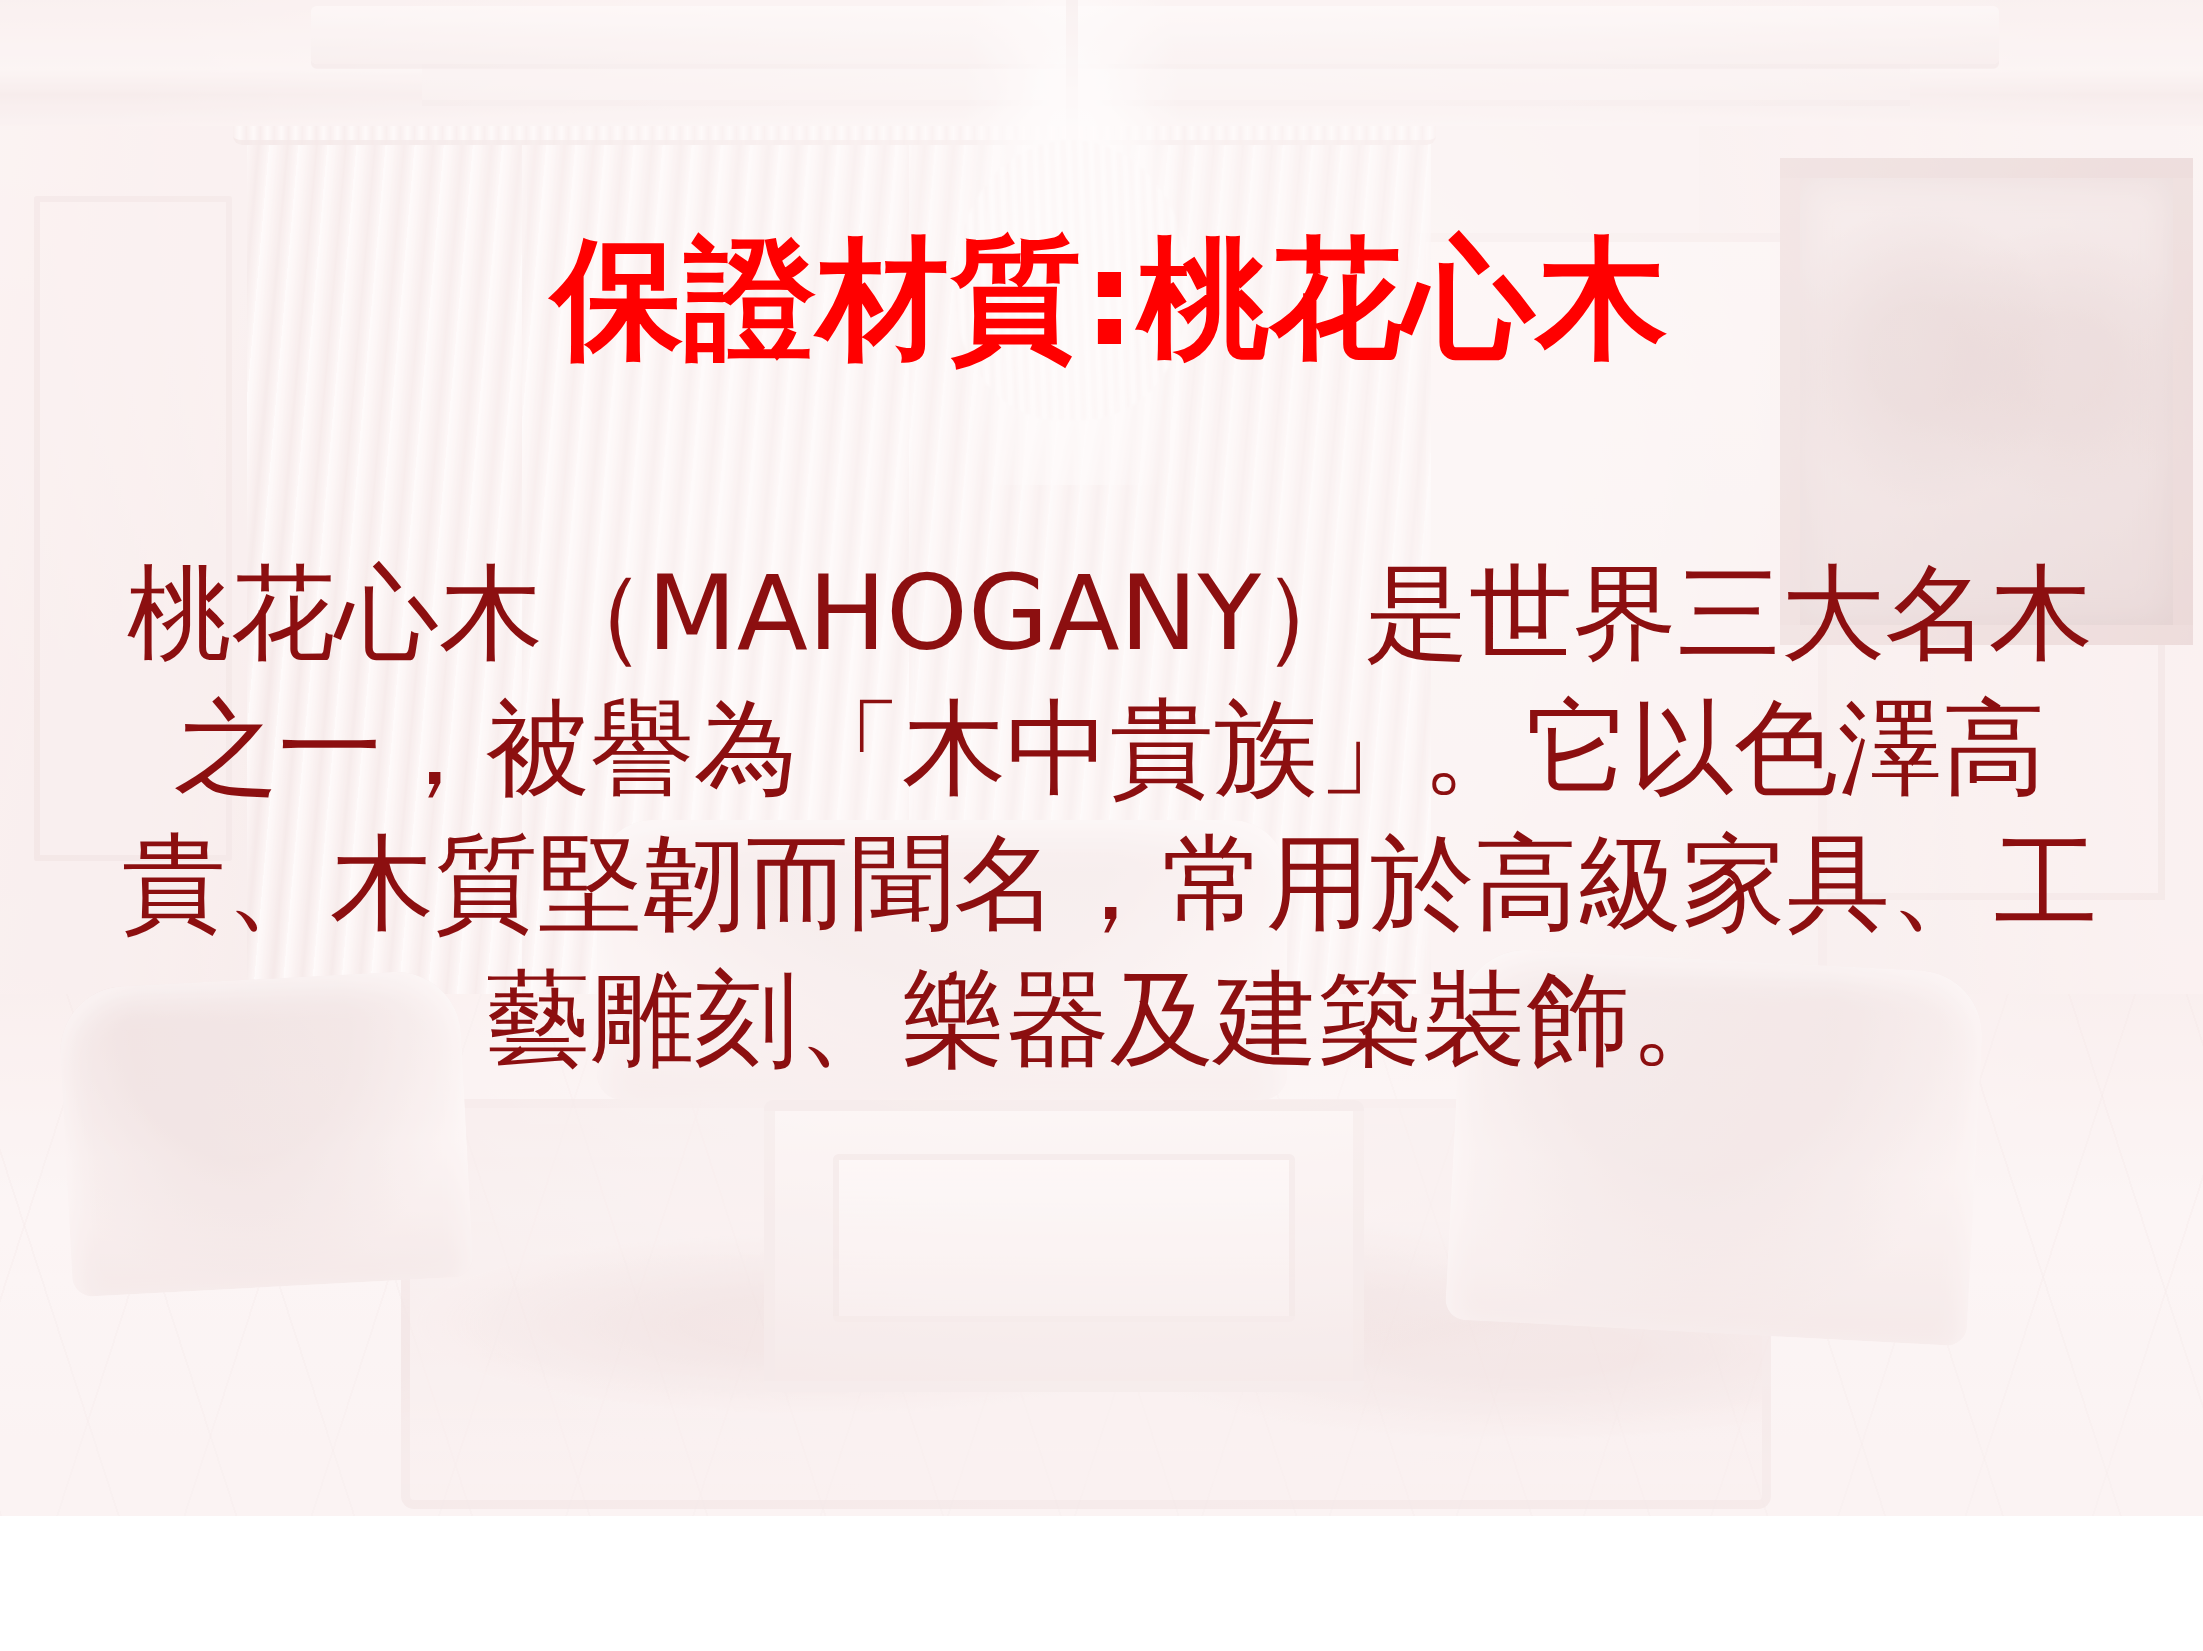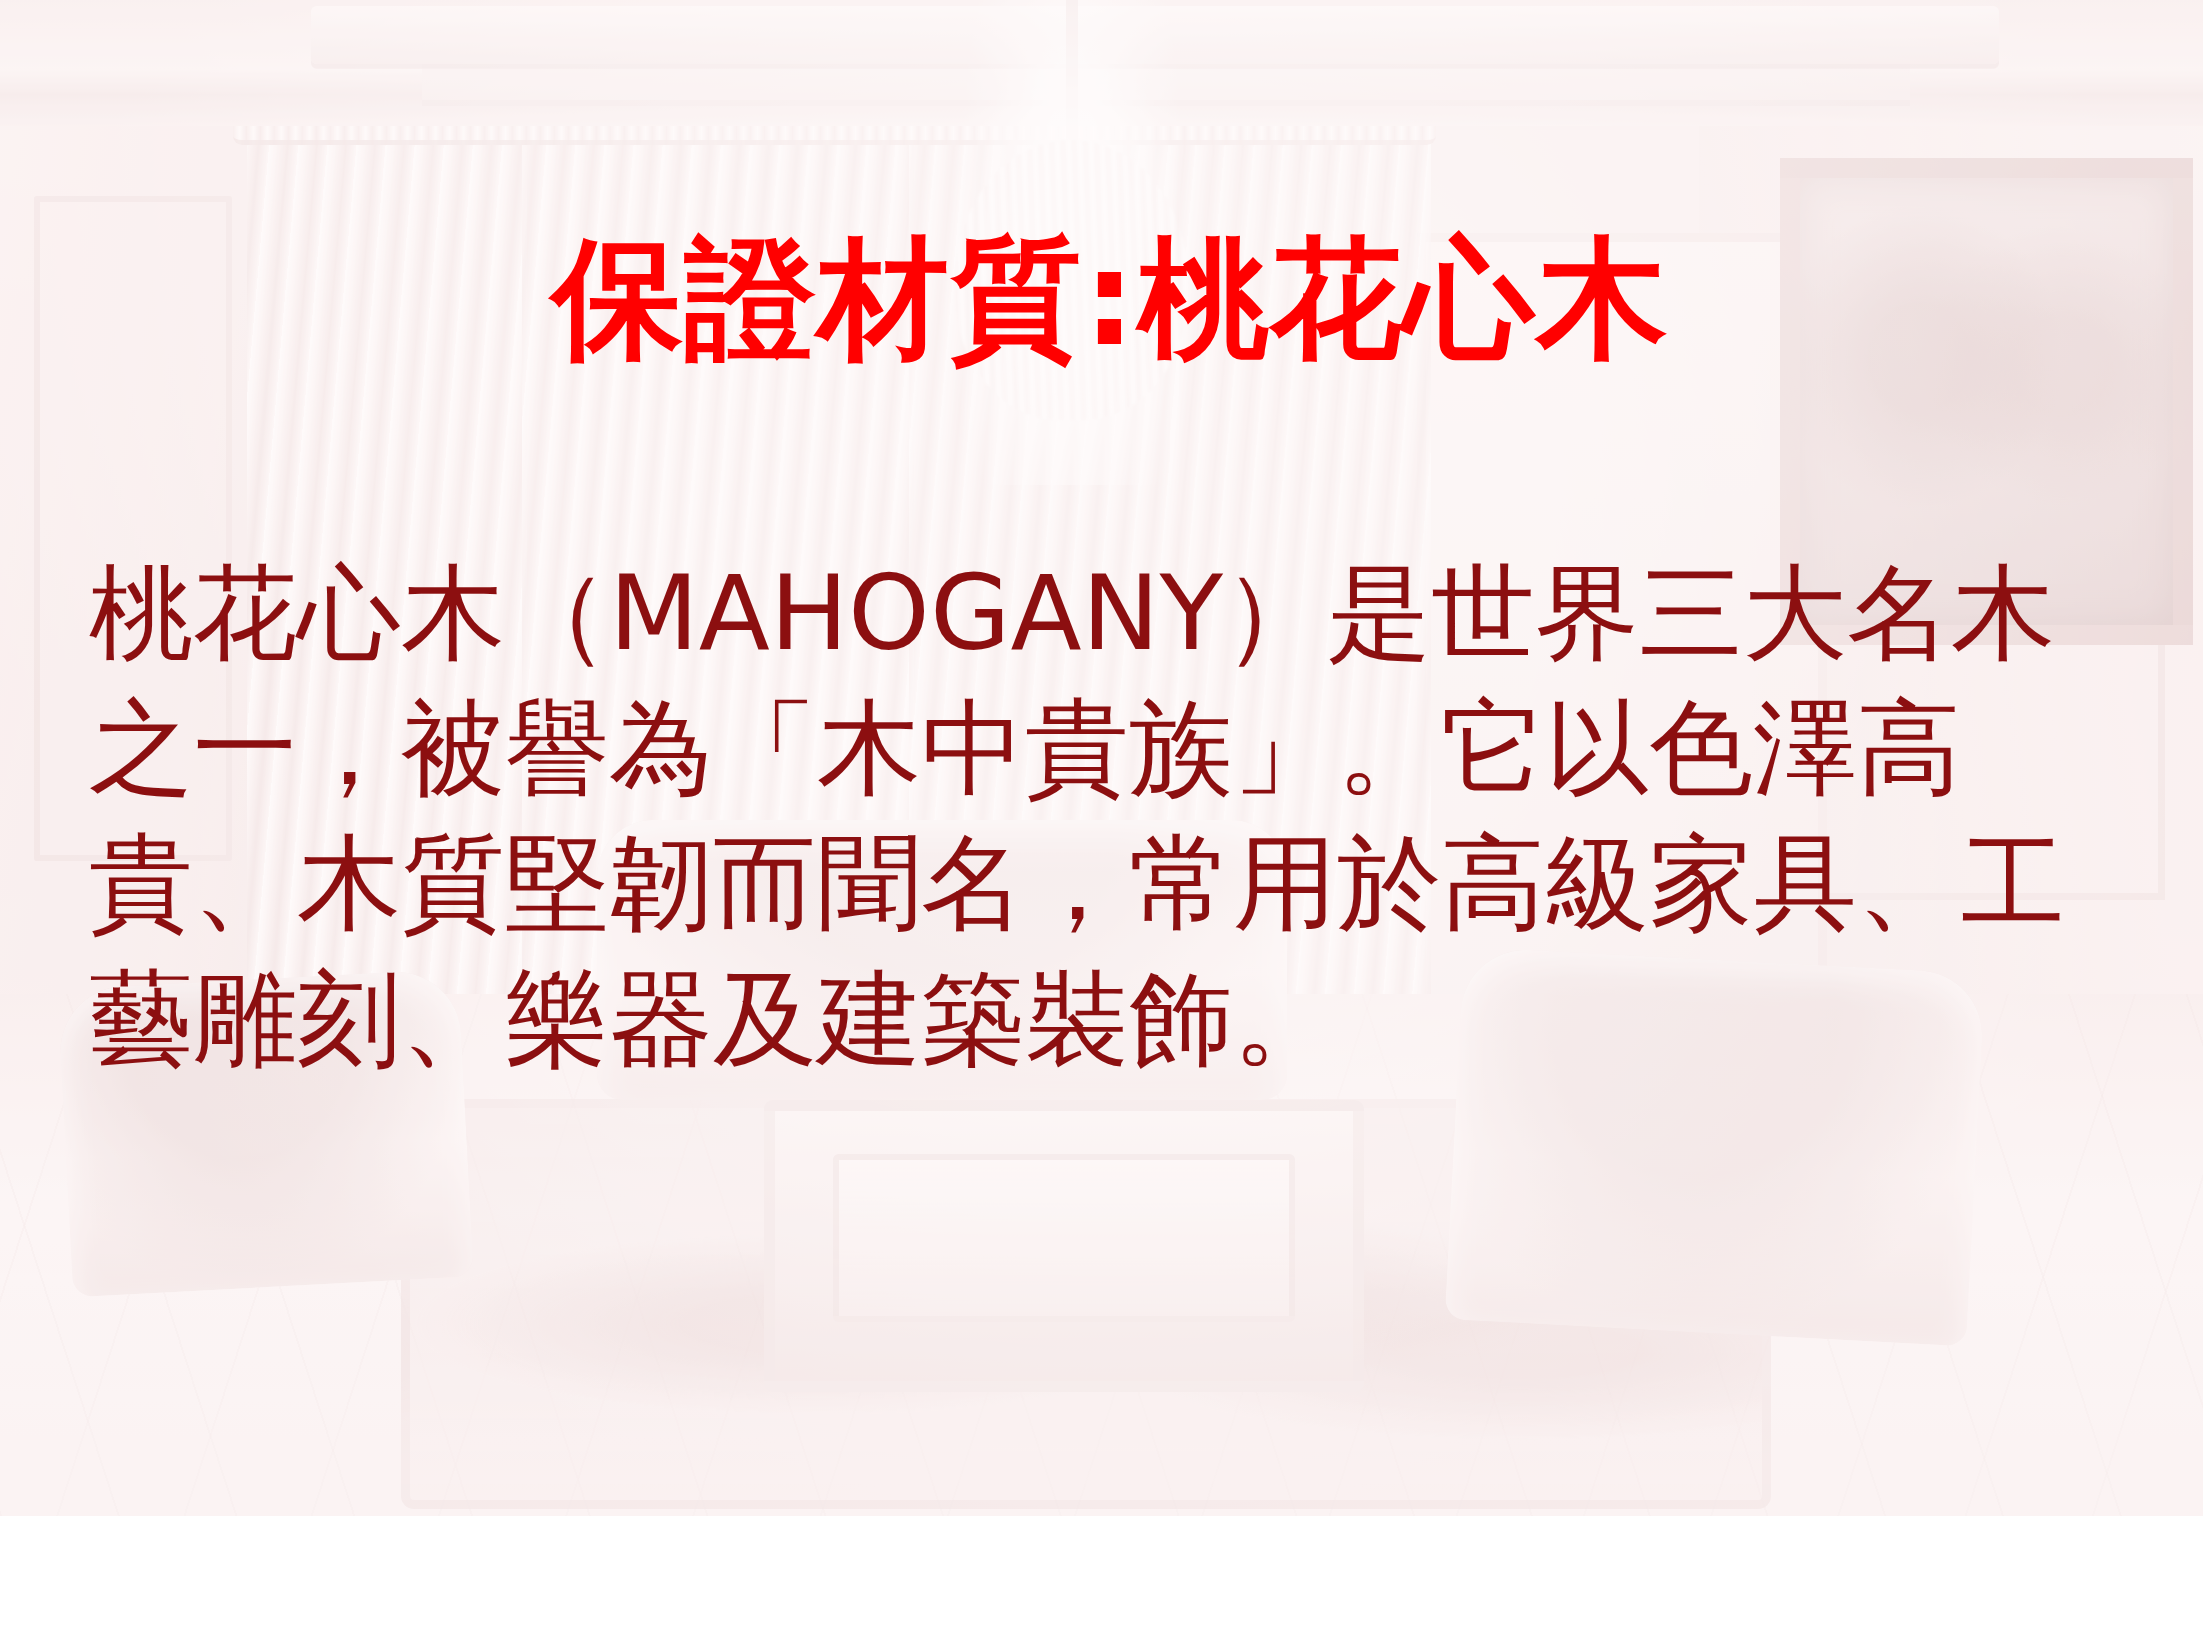--- a/index.html
+++ b/index.html
@@ -264,21 +264,21 @@
   .body-block {
     position: absolute;
     left: 89px;
     top: 546px;
     width: 2042px;
     color: #8c0f10;
     font-family: "DejaVu Sans", "Liberation Sans", sans-serif;
     font-size: 104px;
     line-height: 1.30;
     letter-spacing: 0px;
-    text-align: left;
+    text-align: center;
   }
 
   .body-para {
     margin: 0;
   }
 
   .source-line {
     margin: 5.6px 0 0 0;
     font-size: 80px;
     line-height: 1.2;

